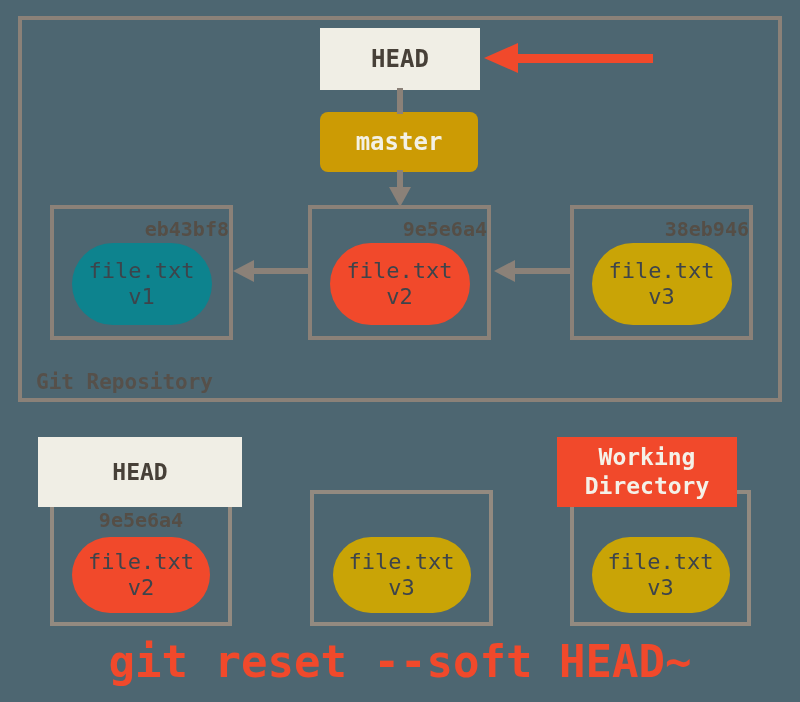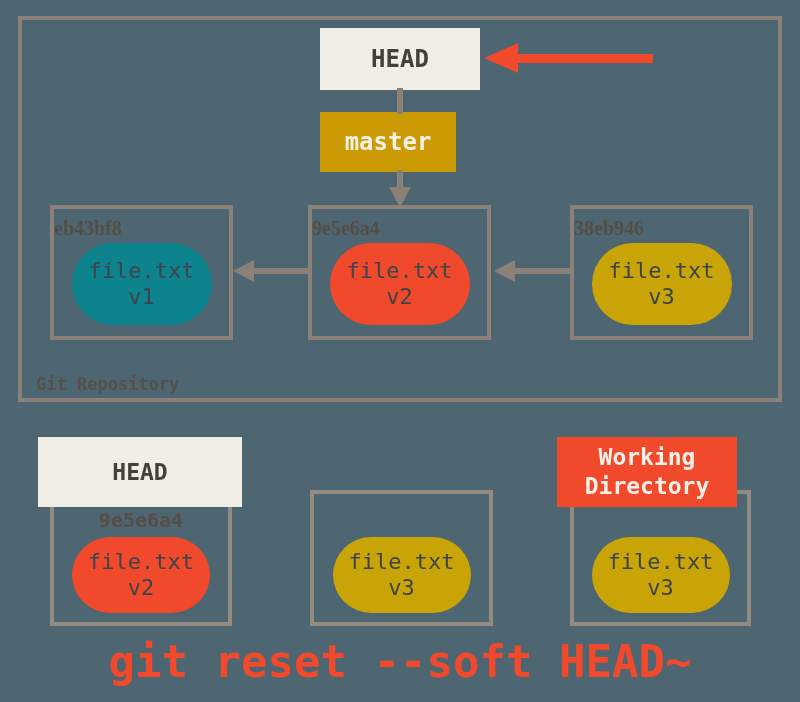--- a/index.html
+++ b/index.html
@@ -21,58 +21,58 @@
   .outer-box {
     position: absolute;
     left: 18px; top: 16px; width: 764px; height: 386px;
     border: 4px solid #8B8178;
     box-sizing: border-box;
     z-index: 1;
   }
   .repo-label {
     position: absolute;
     left: 14px; bottom: 4px;
-    font-size: 17px; font-weight: 700;
+    font-size: 21px; font-weight: 700;
     color: #56504A;
     letter-spacing: 0px;
     white-space: nowrap;
   }
   .head-box {
     position: absolute;
     left: 320px; top: 28px; width: 160px; height: 62px;
     background: #F0EEE5;
     display: flex; align-items: center; justify-content: center;
     font-size: 24px; font-weight: 600; color: #474038;
     z-index: 2;
   }
   .master-box {
     position: absolute;
-    left: 320px; top: 112px; width: 136px; height: 60px;
+    left: 320px; top: 112px; width: 158px; height: 60px;
     background: #CC9B04;
     display: flex; align-items: center; justify-content: center;
     font-size: 24px; font-weight: 600; color: #F3F1E5;
     z-index: 2;
+    border-radius: 8px;
   }
   .commit-box {
     position: absolute;
     top: 205px; width: 183px; height: 135px;
     border: 4px solid #8B8178;
     box-sizing: border-box;
     z-index: 2;
   }
   .commit-box.c1 { left: 50px; }
   .commit-box.c2 { left: 308px; }
   .commit-box.c3 { left: 570px; }
   .commit-hash {
     position: absolute;
     left: 0; top: 8px; width: 100%;
-    text-align: left;
+    text-align: right;
     font-size: 20px; font-weight: 600;
     color: #554E46;
-    font-family: Liberation Serif, serif;
   }
   .pill {
     position: absolute;
     left: 50%; transform: translateX(-50%);
     top: 34px;
     width: 140px; height: 82px;
     border-radius: 41px;
     display: flex; flex-direction: column;
     align-items: center; justify-content: center;
     font-size: 22px; font-weight: 400;

